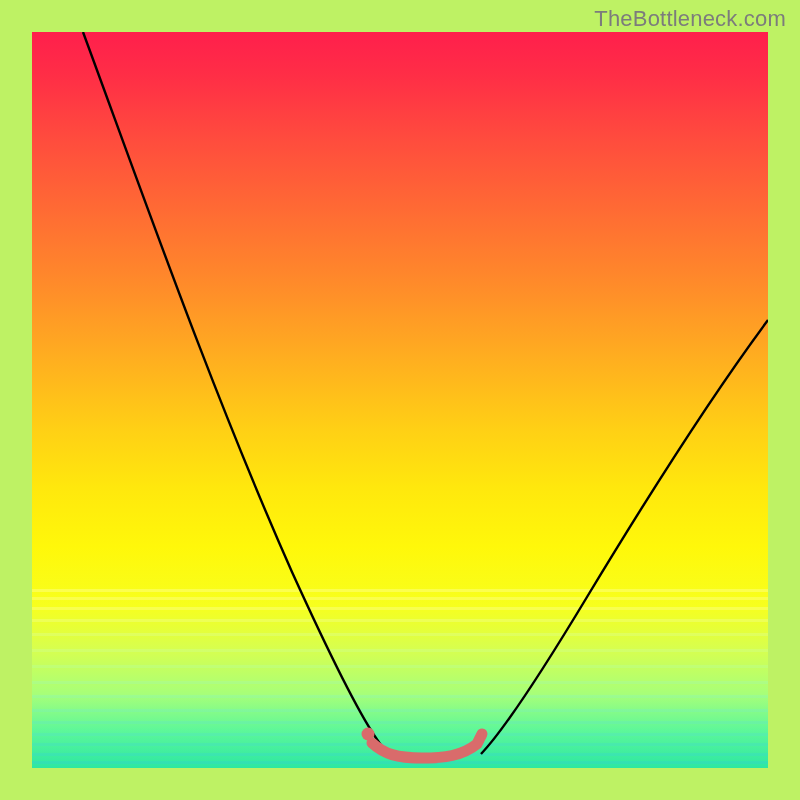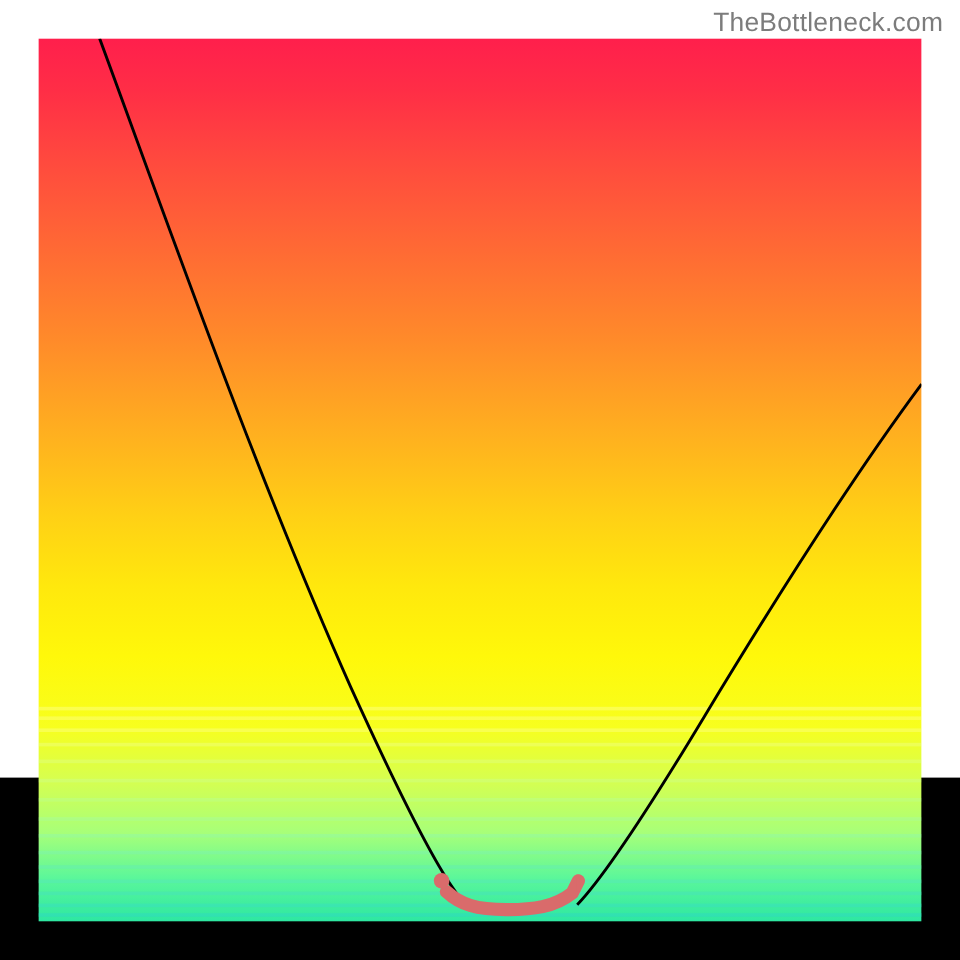--- a/index.html
+++ b/index.html
@@ -8,22 +8,22 @@
     width: 800px;
     height: 800px;
     overflow: hidden;
     background: #000;
     font-family: Arial, Helvetica, sans-serif;
   }
   .frame {
     position: absolute;
     top: 0; left: 0;
     width: 800px;
-    height: 648px;
-    background: #ffffff;
+    height: 800px;
+    background: #bef264;
   }
   .plot-area {
     position: absolute;
     top: 32px;
     left: 32px;
     width: 736px;
     height: 736px;
     overflow: hidden;
   }
   .gradient {

